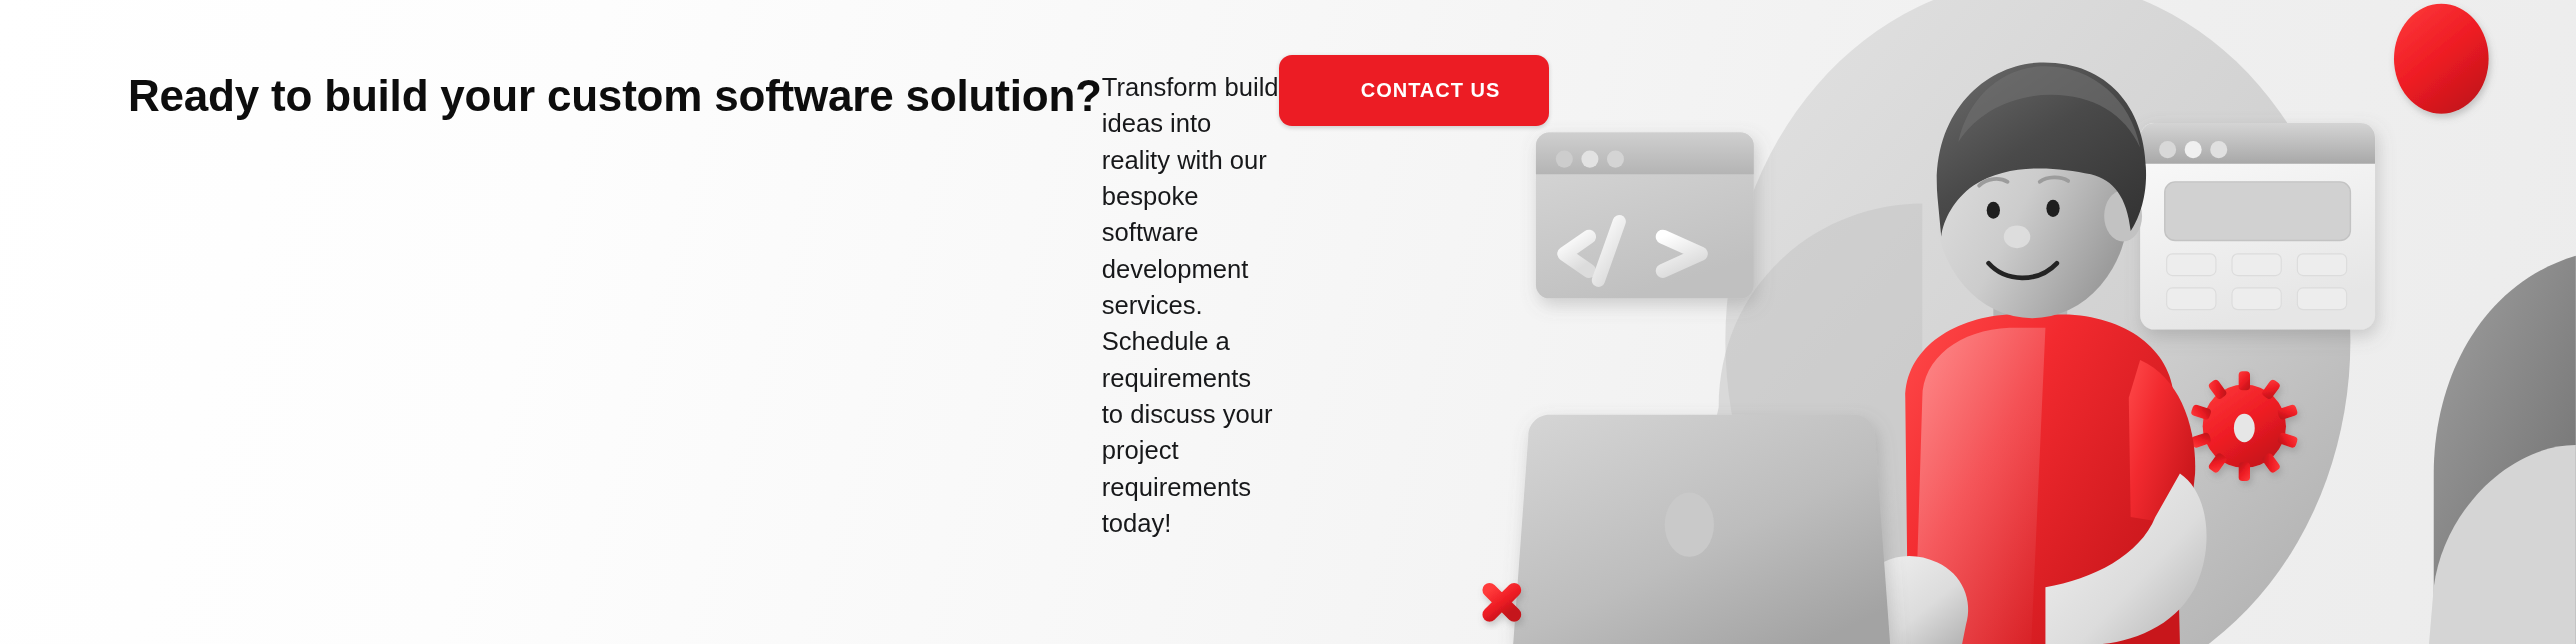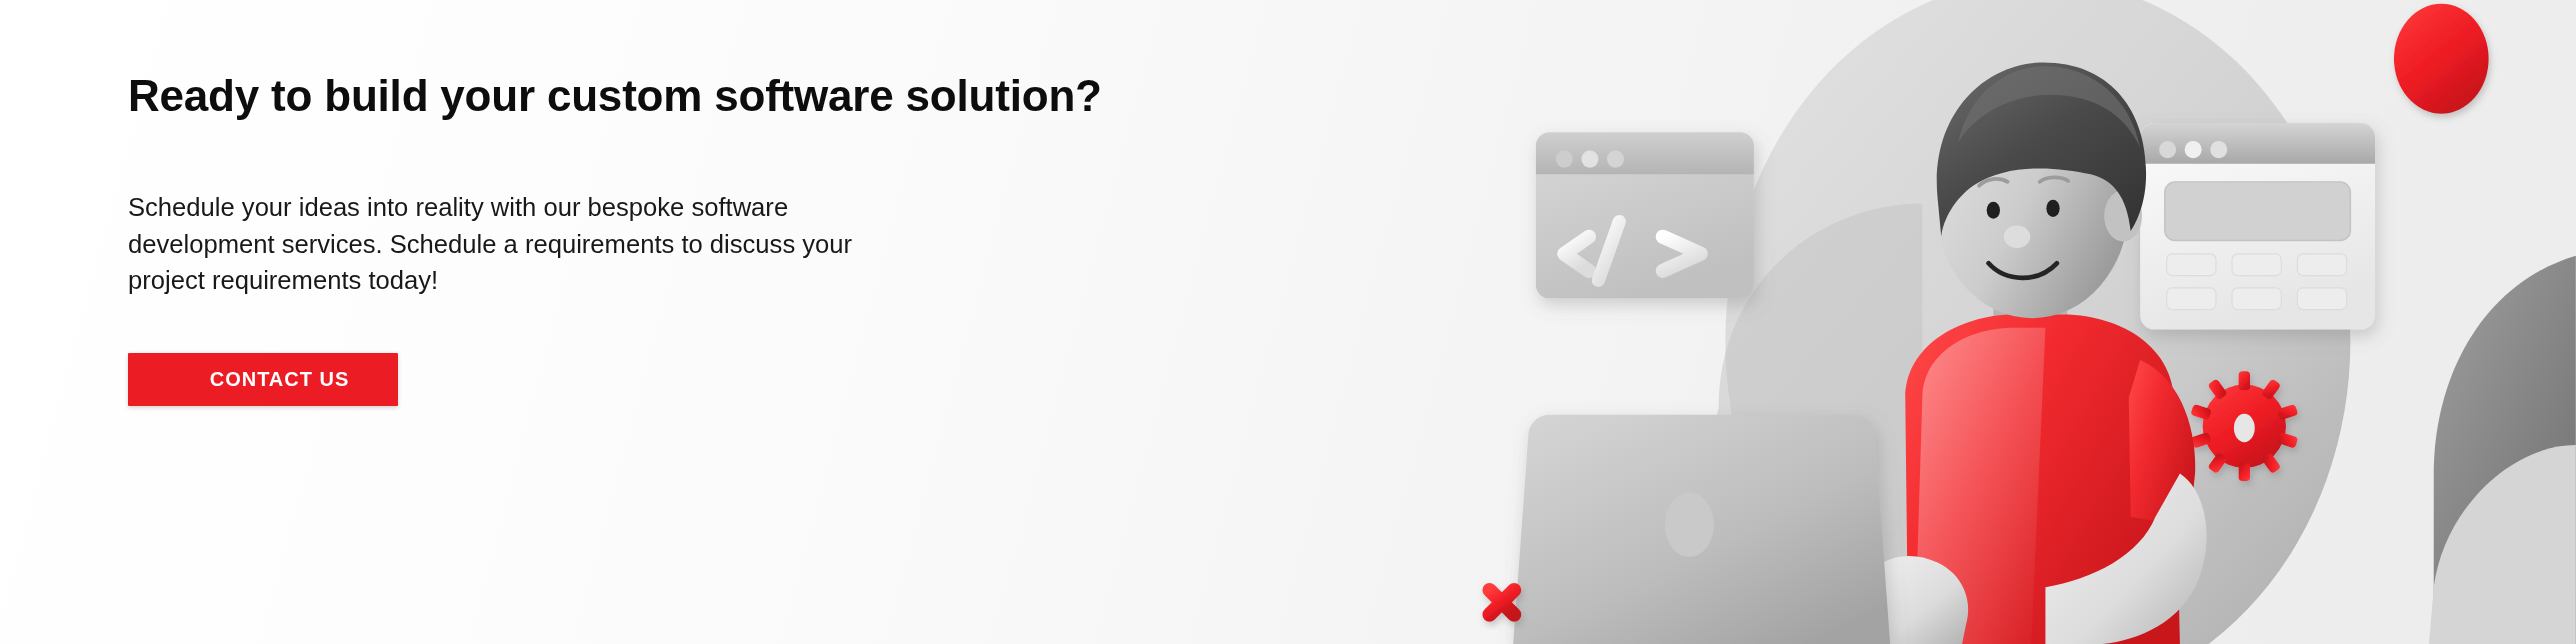--- a/index.html
+++ b/index.html
@@ -11,21 +11,21 @@
   }
   .banner{
     position:relative;width:2576px;height:644px;overflow:hidden;
     background:
       linear-gradient(105deg,#ffffff 0%,#fdfdfd 22%,#f7f7f7 48%,#f2f2f2 66%,#efefef 80%,#ececec 100%);
   }
 
   
   .content{
     position:absolute;left:128px;top:0;width:1421px;height:644px;
-    display:flex;flex-direction:column;justify-content:flex-start;
+    display:flex;flex-direction:row;justify-content:flex-start;
     z-index:40;
   }
   .headline{
     margin:0;padding:0;
     font-size:44px;line-height:1.12;
     font-weight:700;letter-spacing:-0.2px;
     color:#0d0d0d;
     font-stretch:condensed;
     margin-top:71px;
     white-space:nowrap;
@@ -35,23 +35,23 @@
     margin-top:69px;
     font-size:25.6px;line-height:1.42;
     font-weight:400;color:#17181a;
     max-width:1316px;
   }
   .subcopy span{display:block;}
   .cta-row{margin-top:55px;}
   .cta-button{
     display:inline-flex;align-items:center;justify-content:center;
     box-sizing:border-box;
-    width:270px;height:53px;
+    width:270px;height:71px;
     background:#ec1c24;
-    border:none;border-radius:1px;
+    border:none;border-radius:13px;
     color:#ffffff;
     font-family:"Liberation Sans","DejaVu Sans",sans-serif;
     font-size:20px;font-weight:700;
     letter-spacing:1px;
     cursor:pointer;
     box-shadow:0 1.9px 4.7px rgba(0,0,0,0.16);
     text-transform:none;
     padding-left:39px;
   }
 
@@ -241,21 +241,21 @@
         <path d="M-13 -13 L13 13 M13 -13 L-13 13" stroke="url(#redG)" stroke-width="15" stroke-linecap="round"></path>
       </g>
     </svg>
   </div>
 
   <div class="content">
 
     <h1 class="headline">Ready to build your custom software solution?</h1>
 
     <p class="subcopy">
-      <span>Schedule your ideas into reality with our bespoke software</span>
+      <span>Transform build ideas into reality with our bespoke software</span>
       <span>development services. Schedule a requirements to discuss your</span>
       <span>project requirements today!</span>
     </p>
 
     <div class="cta-row">
       <button class="cta-button">CONTACT US</button>
     </div>
 
   </div>
 

